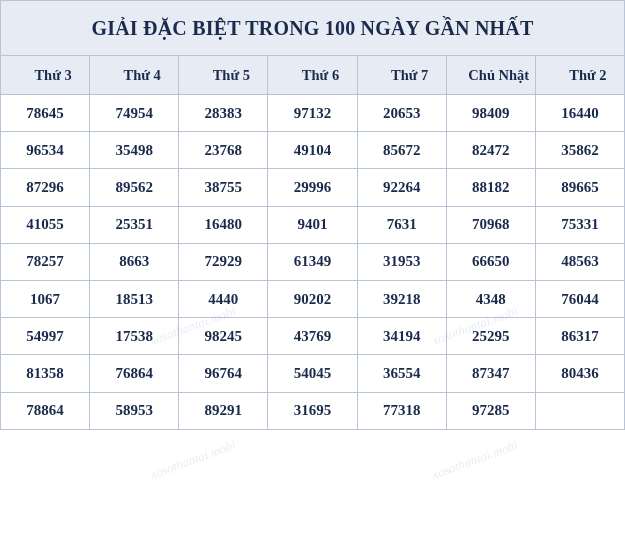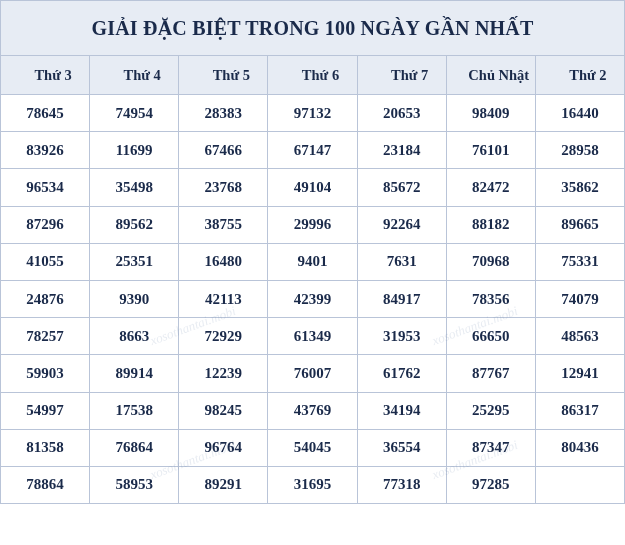--- a/index.html
+++ b/index.html
@@ -93,29 +93,20 @@
       <tr>
         <td class="num-cell">78645</td>
         <td class="num-cell">74954</td>
         <td class="num-cell">28383</td>
         <td class="num-cell">97132</td>
         <td class="num-cell">20653</td>
         <td class="num-cell">98409</td>
         <td class="num-cell">16440</td>
       </tr>
       <tr>
-        <td class="num-cell">83926</td>
-        <td class="num-cell">11699</td>
-        <td class="num-cell">67466</td>
-        <td class="num-cell">67147</td>
-        <td class="num-cell">23184</td>
-        <td class="num-cell">76101</td>
-        <td class="num-cell">28958</td>
-      </tr>
-      <tr>
         <td class="num-cell">96534</td>
         <td class="num-cell">35498</td>
         <td class="num-cell">23768</td>
         <td class="num-cell">49104</td>
         <td class="num-cell">85672</td>
         <td class="num-cell">82472</td>
         <td class="num-cell">35862</td>
       </tr>
       <tr>
         <td class="num-cell">87296</td>
@@ -129,45 +120,36 @@
       <tr>
         <td class="num-cell">41055</td>
         <td class="num-cell">25351</td>
         <td class="num-cell">16480</td>
         <td class="num-cell">9401</td>
         <td class="num-cell">7631</td>
         <td class="num-cell">70968</td>
         <td class="num-cell">75331</td>
       </tr>
       <tr>
-        <td class="num-cell">24876</td>
-        <td class="num-cell">9390</td>
-        <td class="num-cell">42113</td>
-        <td class="num-cell">42399</td>
-        <td class="num-cell">84917</td>
-        <td class="num-cell">78356</td>
-        <td class="num-cell">74079</td>
-      </tr>
-      <tr>
         <td class="num-cell">78257</td>
         <td class="num-cell">8663</td>
         <td class="num-cell">72929</td>
         <td class="num-cell">61349</td>
         <td class="num-cell">31953</td>
         <td class="num-cell">66650</td>
         <td class="num-cell">48563</td>
       </tr>
       <tr>
-        <td class="num-cell">59903</td>
-        <td class="num-cell">89914</td>
-        <td class="num-cell">12239</td>
-        <td class="num-cell">76007</td>
-        <td class="num-cell">61762</td>
-        <td class="num-cell">87767</td>
-        <td class="num-cell">12941</td>
+        <td class="num-cell">1067</td>
+        <td class="num-cell">18513</td>
+        <td class="num-cell">4440</td>
+        <td class="num-cell">90202</td>
+        <td class="num-cell">39218</td>
+        <td class="num-cell">4348</td>
+        <td class="num-cell">76044</td>
       </tr>
       <tr>
         <td class="num-cell">54997</td>
         <td class="num-cell">17538</td>
         <td class="num-cell">98245</td>
         <td class="num-cell">43769</td>
         <td class="num-cell">34194</td>
         <td class="num-cell">25295</td>
         <td class="num-cell">86317</td>
       </tr>

